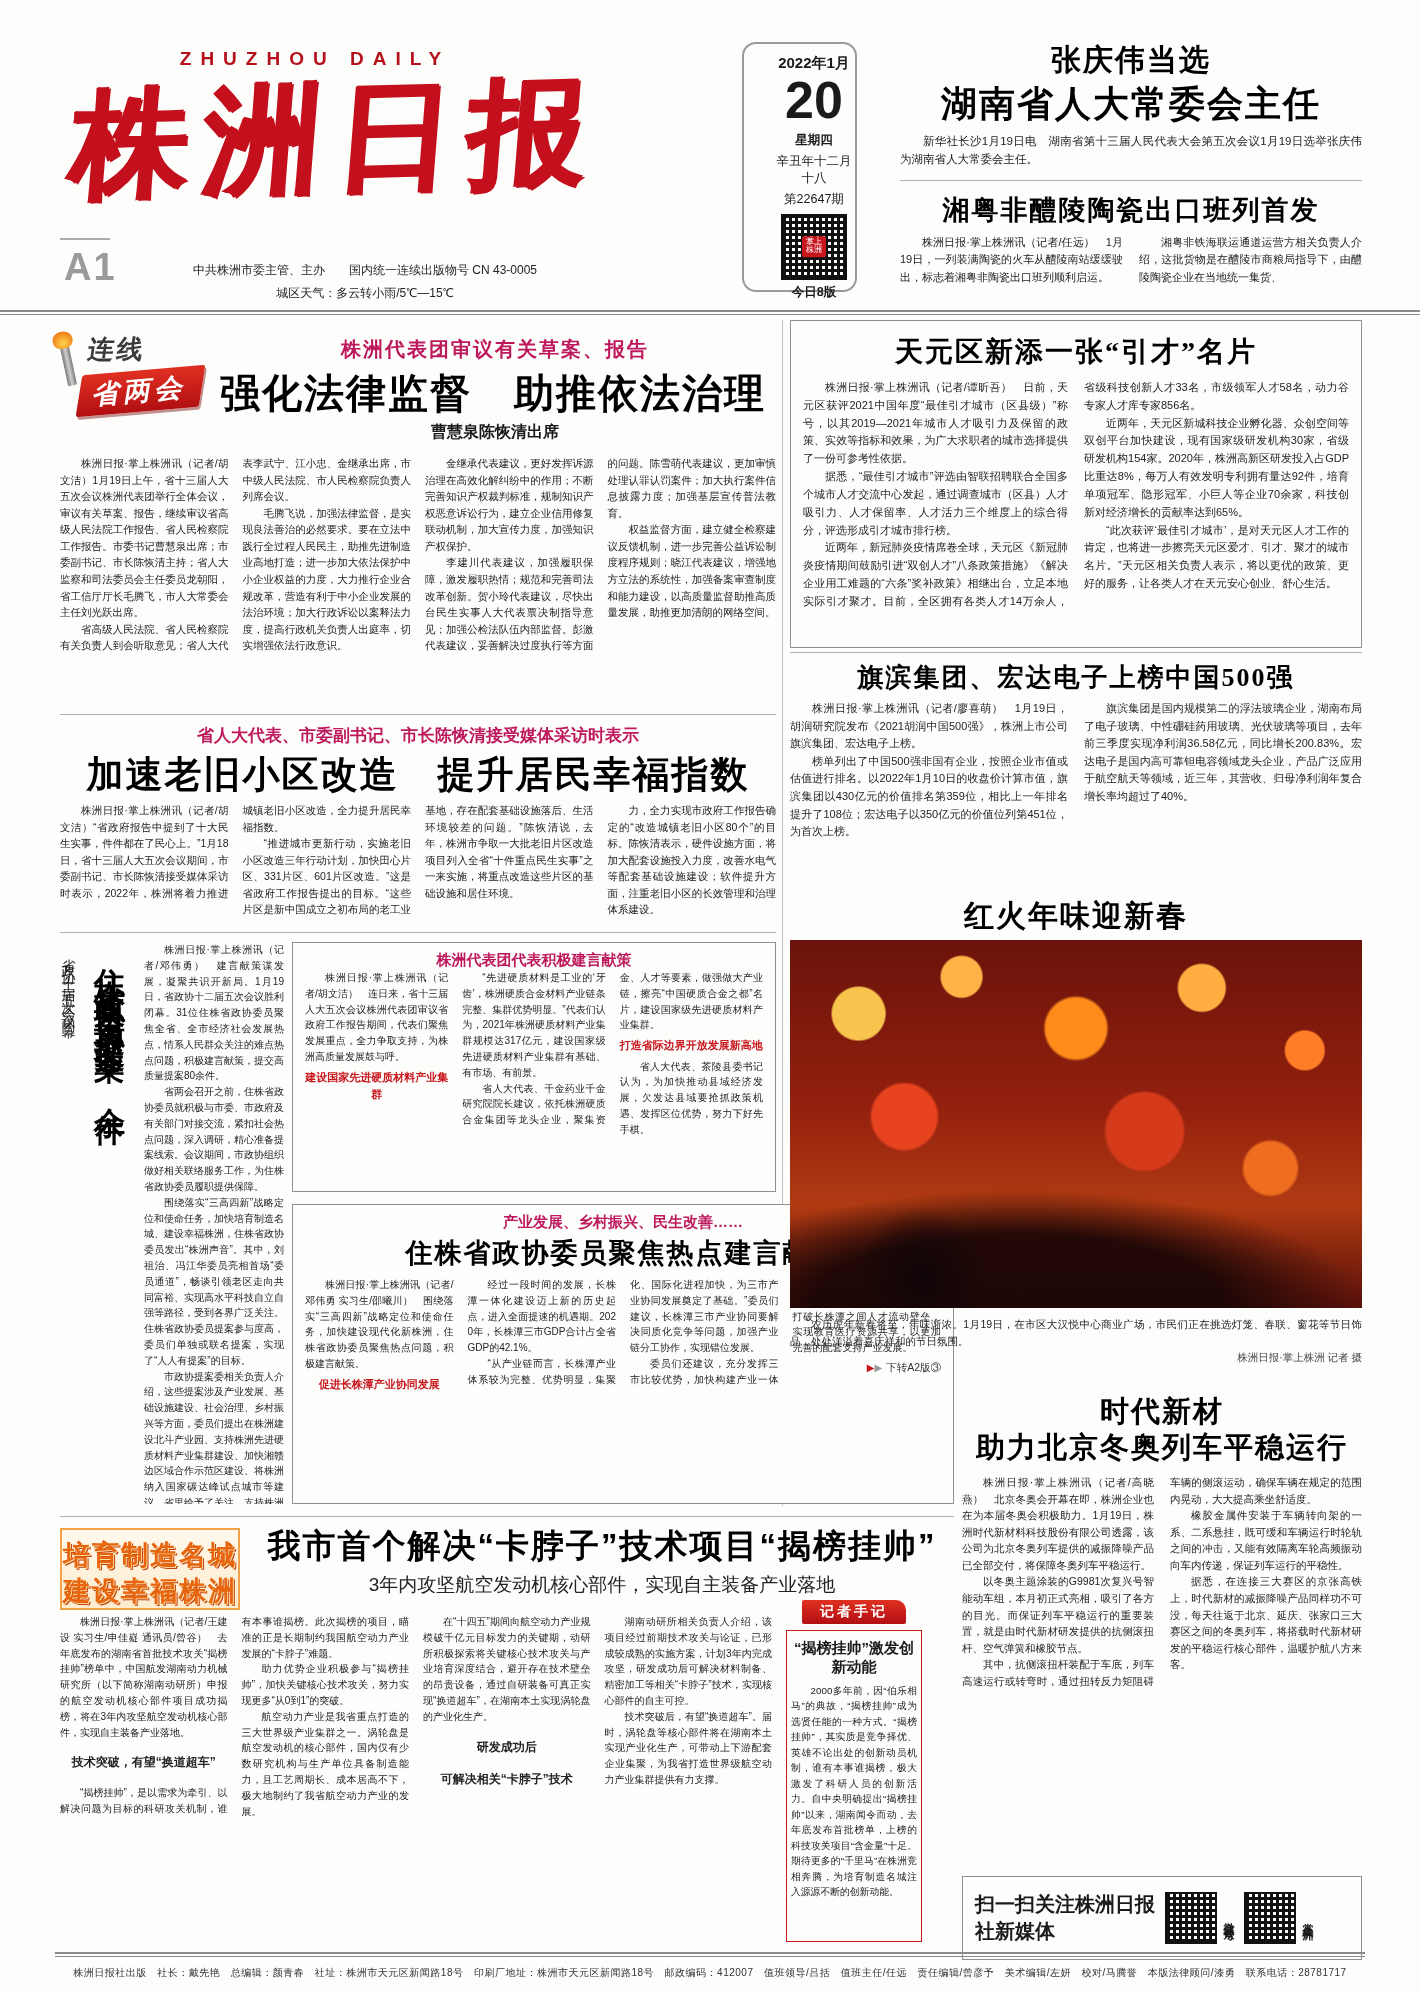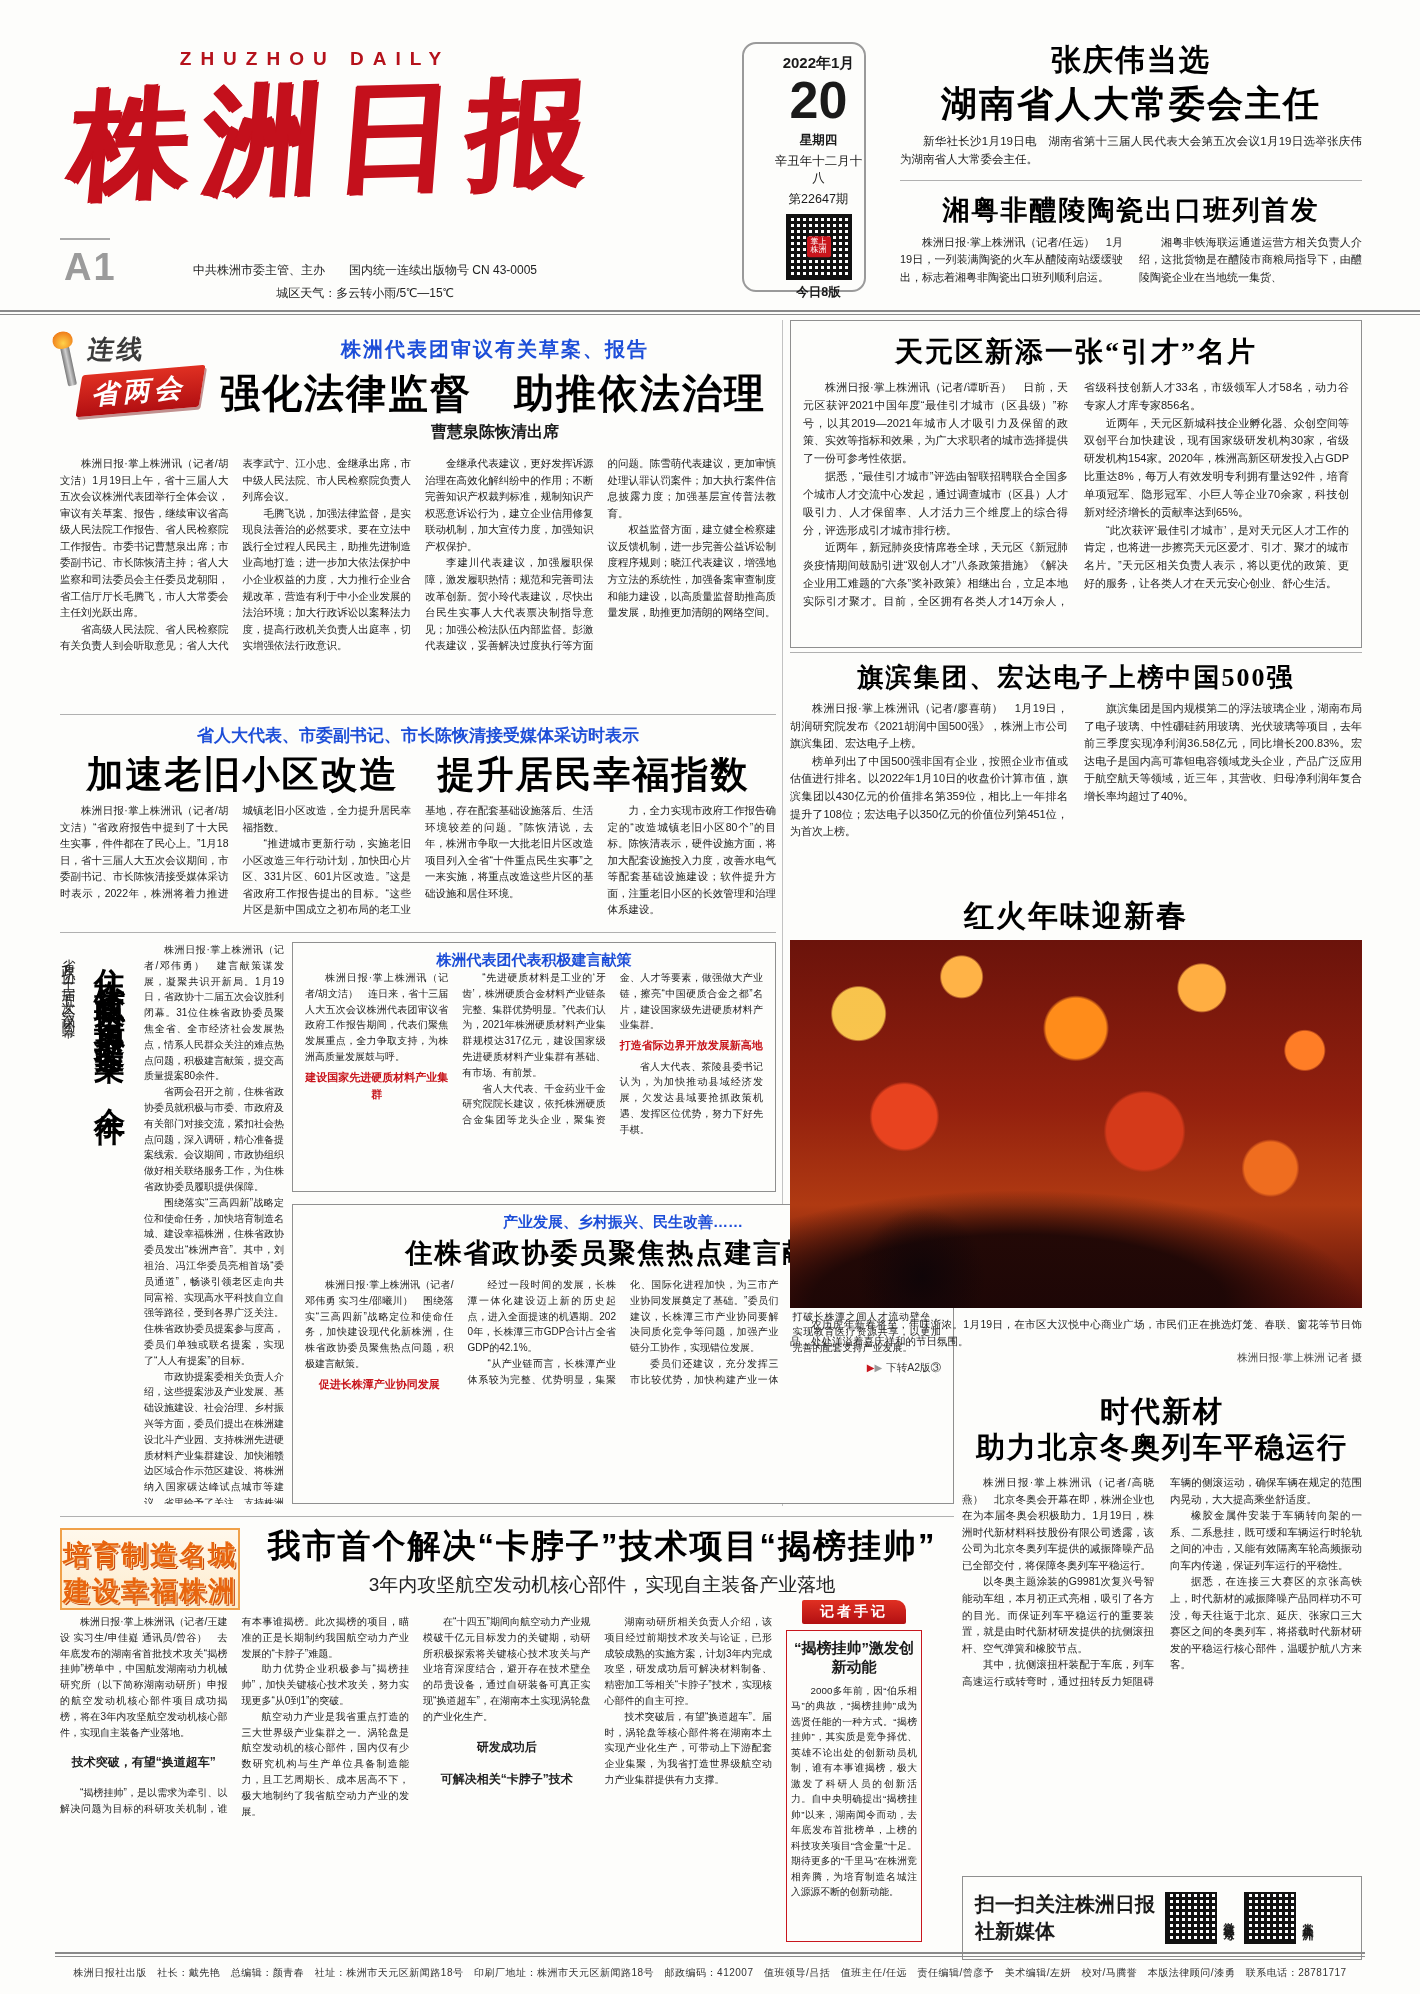--- a/index.html
+++ b/index.html
@@ -13,21 +13,21 @@
   .serif { font-family:"Liberation Serif", serif; }
   .center { text-align:center; }
   .body-text { font-size:10.5px; line-height:1.58; text-align:justify; word-break:break-all; color:#222; overflow:hidden; }
   .body-text p { text-indent:2em; }
   .cols2 { column-count:2; column-gap:16px; }
   .cols3 { column-count:3; column-gap:14px; }
   .cols4 { column-count:4; column-gap:14px; }
   .rule-double { border-top:2px solid #8a8a8a; border-bottom:1px solid #8a8a8a; height:5px; }
   .rule-thin { border-top:1px solid #b0b0b0; height:1px; }
   .vline { border-left:1px solid #c2c2c2; width:1px; }
-  .kicker { font-weight:bold; color:#1d4ed8; }
+  .kicker { font-weight:bold; color:#be185d; }
   .headline { font-weight:bold; color:#000; letter-spacing:2px; }
   .red-h { color:#c8161d; font-weight:bold; text-align:center; text-indent:0 !important; margin:4px 0; font-size:11px; }
   .jump { display:block; text-align:right; text-indent:0 !important; margin-top:3px; white-space:nowrap; }
   .jump .a1 { color:#c8161d; font-size:10px; }
   .jump .a2 { color:#9a9a9a; font-size:10px; margin-right:4px; }
   .jump .jl { color:#333; font-size:10.5px; }
 
   
   .m-english { letter-spacing:9px; color:#b5121b; font-weight:bold; font-size:19px; }
   .m-title {
@@ -111,21 +111,21 @@
 
 <div class="page">
 
   <div class="abs m-english center" style="left:150px; top:48px; width:330px;">ZHUZHOU DAILY</div>
   <div class="abs m-title" style="left:72px; top:78px;">株洲日报</div>
   <div class="abs" style="left:60px; top:238px; width:50px; border-top:2px solid #aaa;"></div>
   <div class="abs a1-label" style="left:64px; top:246px;">A1</div>
   <div class="abs m-info center" style="left:130px; top:262px; width:470px;">中共株洲市委主管、主办　　国内统一连续出版物号 CN 43-0005</div>
   <div class="abs m-info center" style="left:130px; top:285px; width:470px;">城区天气：多云转小雨/5℃—15℃</div>
 
-  <div class="abs date-box" style="left:742px; top:42px; width:124px; height:250px;padding-left:29px;">
+  <div class="abs date-box" style="left:742px; top:42px; width:115px; height:250px;padding-left:29px;">
     <div class="db-ym">2022年1月</div>
     <div class="db-day">20</div>
     <div class="db-line" style="font-weight:bold;">星期四</div>
     <div class="db-line">辛丑年十二月十八</div>
     <div class="db-line">第22647期</div>
     <div class="qr">
       <span class="qr-seal">掌上株洲</span>
     </div>
     <div class="db-line" style="font-weight:bold;">今日8版</div>
   </div>

